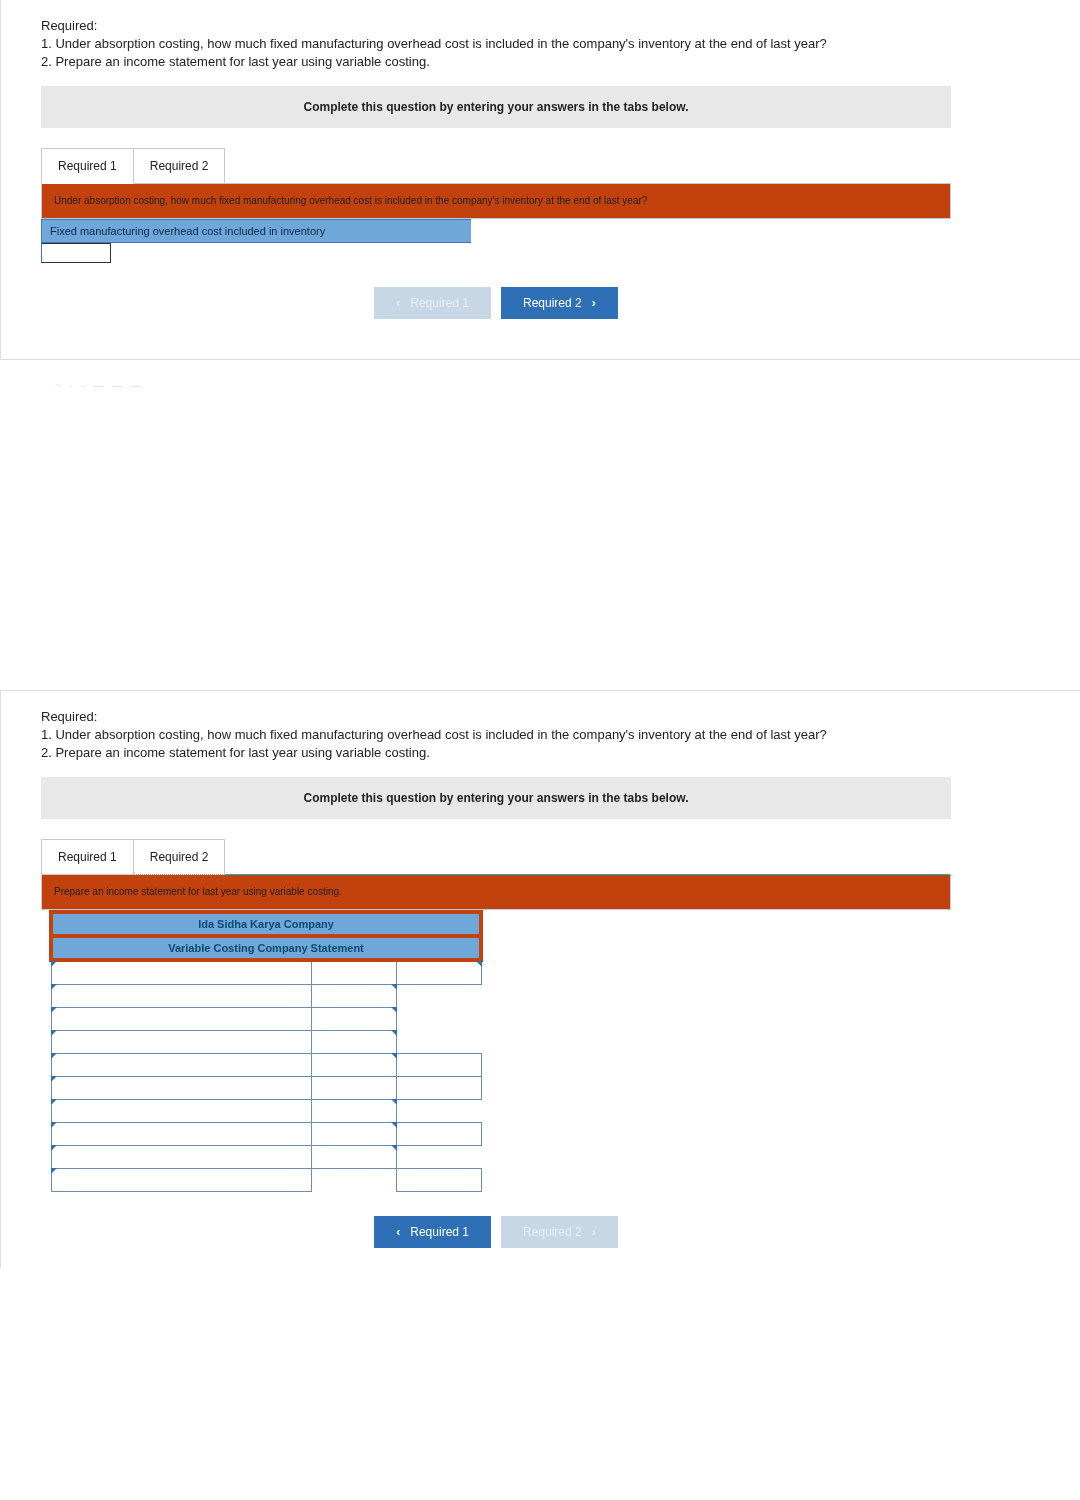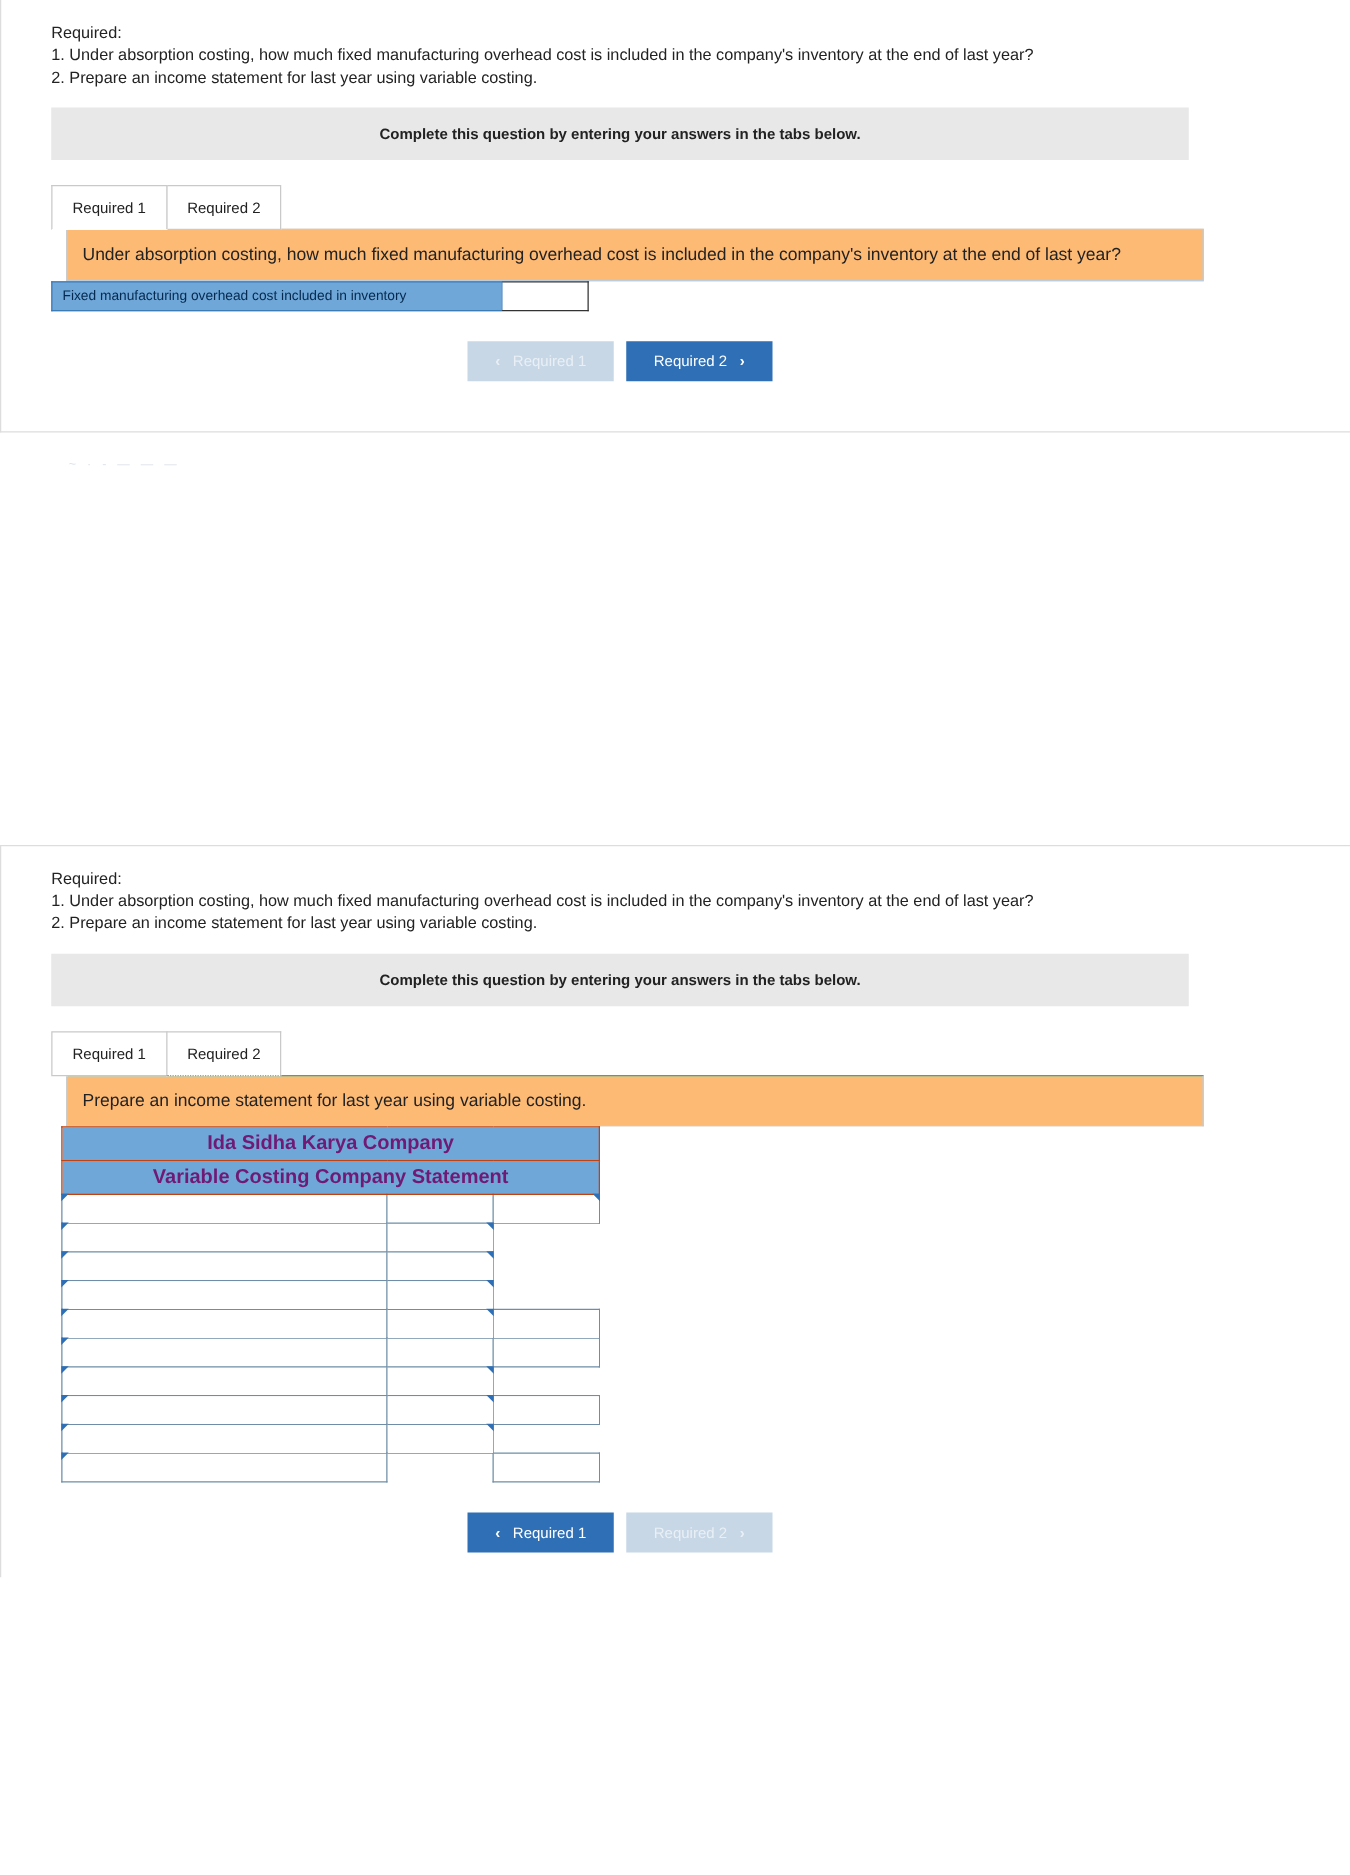--- a/index.html
+++ b/index.html
@@ -61,31 +61,31 @@
     background: #fff;
     position: relative;
     z-index: 2;
   }
   .tab.active.bot-border {
     border-bottom: 1px dotted #8aa;
   }
   .tab-body {
     width: 910px;
     border: 1px solid #bcd;
-    background: #fdba74;
+    background: #c2410c;
     padding: 10px 12px;
-    font-size: 14px;
+    font-size: 10px;
     margin-top: -1px;
     line-height: 1.4;
-    margin-left: 12px;
   }
   .input-row {
     display: flex;
     align-items: stretch;
     width: 430px;
+    flex-direction: column;
   }
   .input-label {
     background: #6fa7d8;
     color: #05294f;
     border: 1px solid #3d7bb5;
     border-right: none;
     font-size: 11px;
     padding: 5px 8px;
     flex: 1;
   }
@@ -137,24 +137,24 @@
     letter-spacing: 3px;
     color: #88a0b5;
   }
   
   .stmt-table {
     border-collapse: collapse;
     margin-left: 8px;
   }
   .stmt-table th {
     background: #6fa7d8;
-    color: #701a75;
+    color: #0c4a6e;
     font-weight: bold;
-    font-size: 16px;
-    border: 1px solid #c2410c;
+    font-size: 11px;
+    border: 4px solid #c2410c;
     padding: 4px 6px;
   }
   .stmt-table td {
     border: 1px solid #6f8da7;
     padding: 0;
     background: #fff;
     position: relative;
   }
   .cell-input {
     width: 100%;

